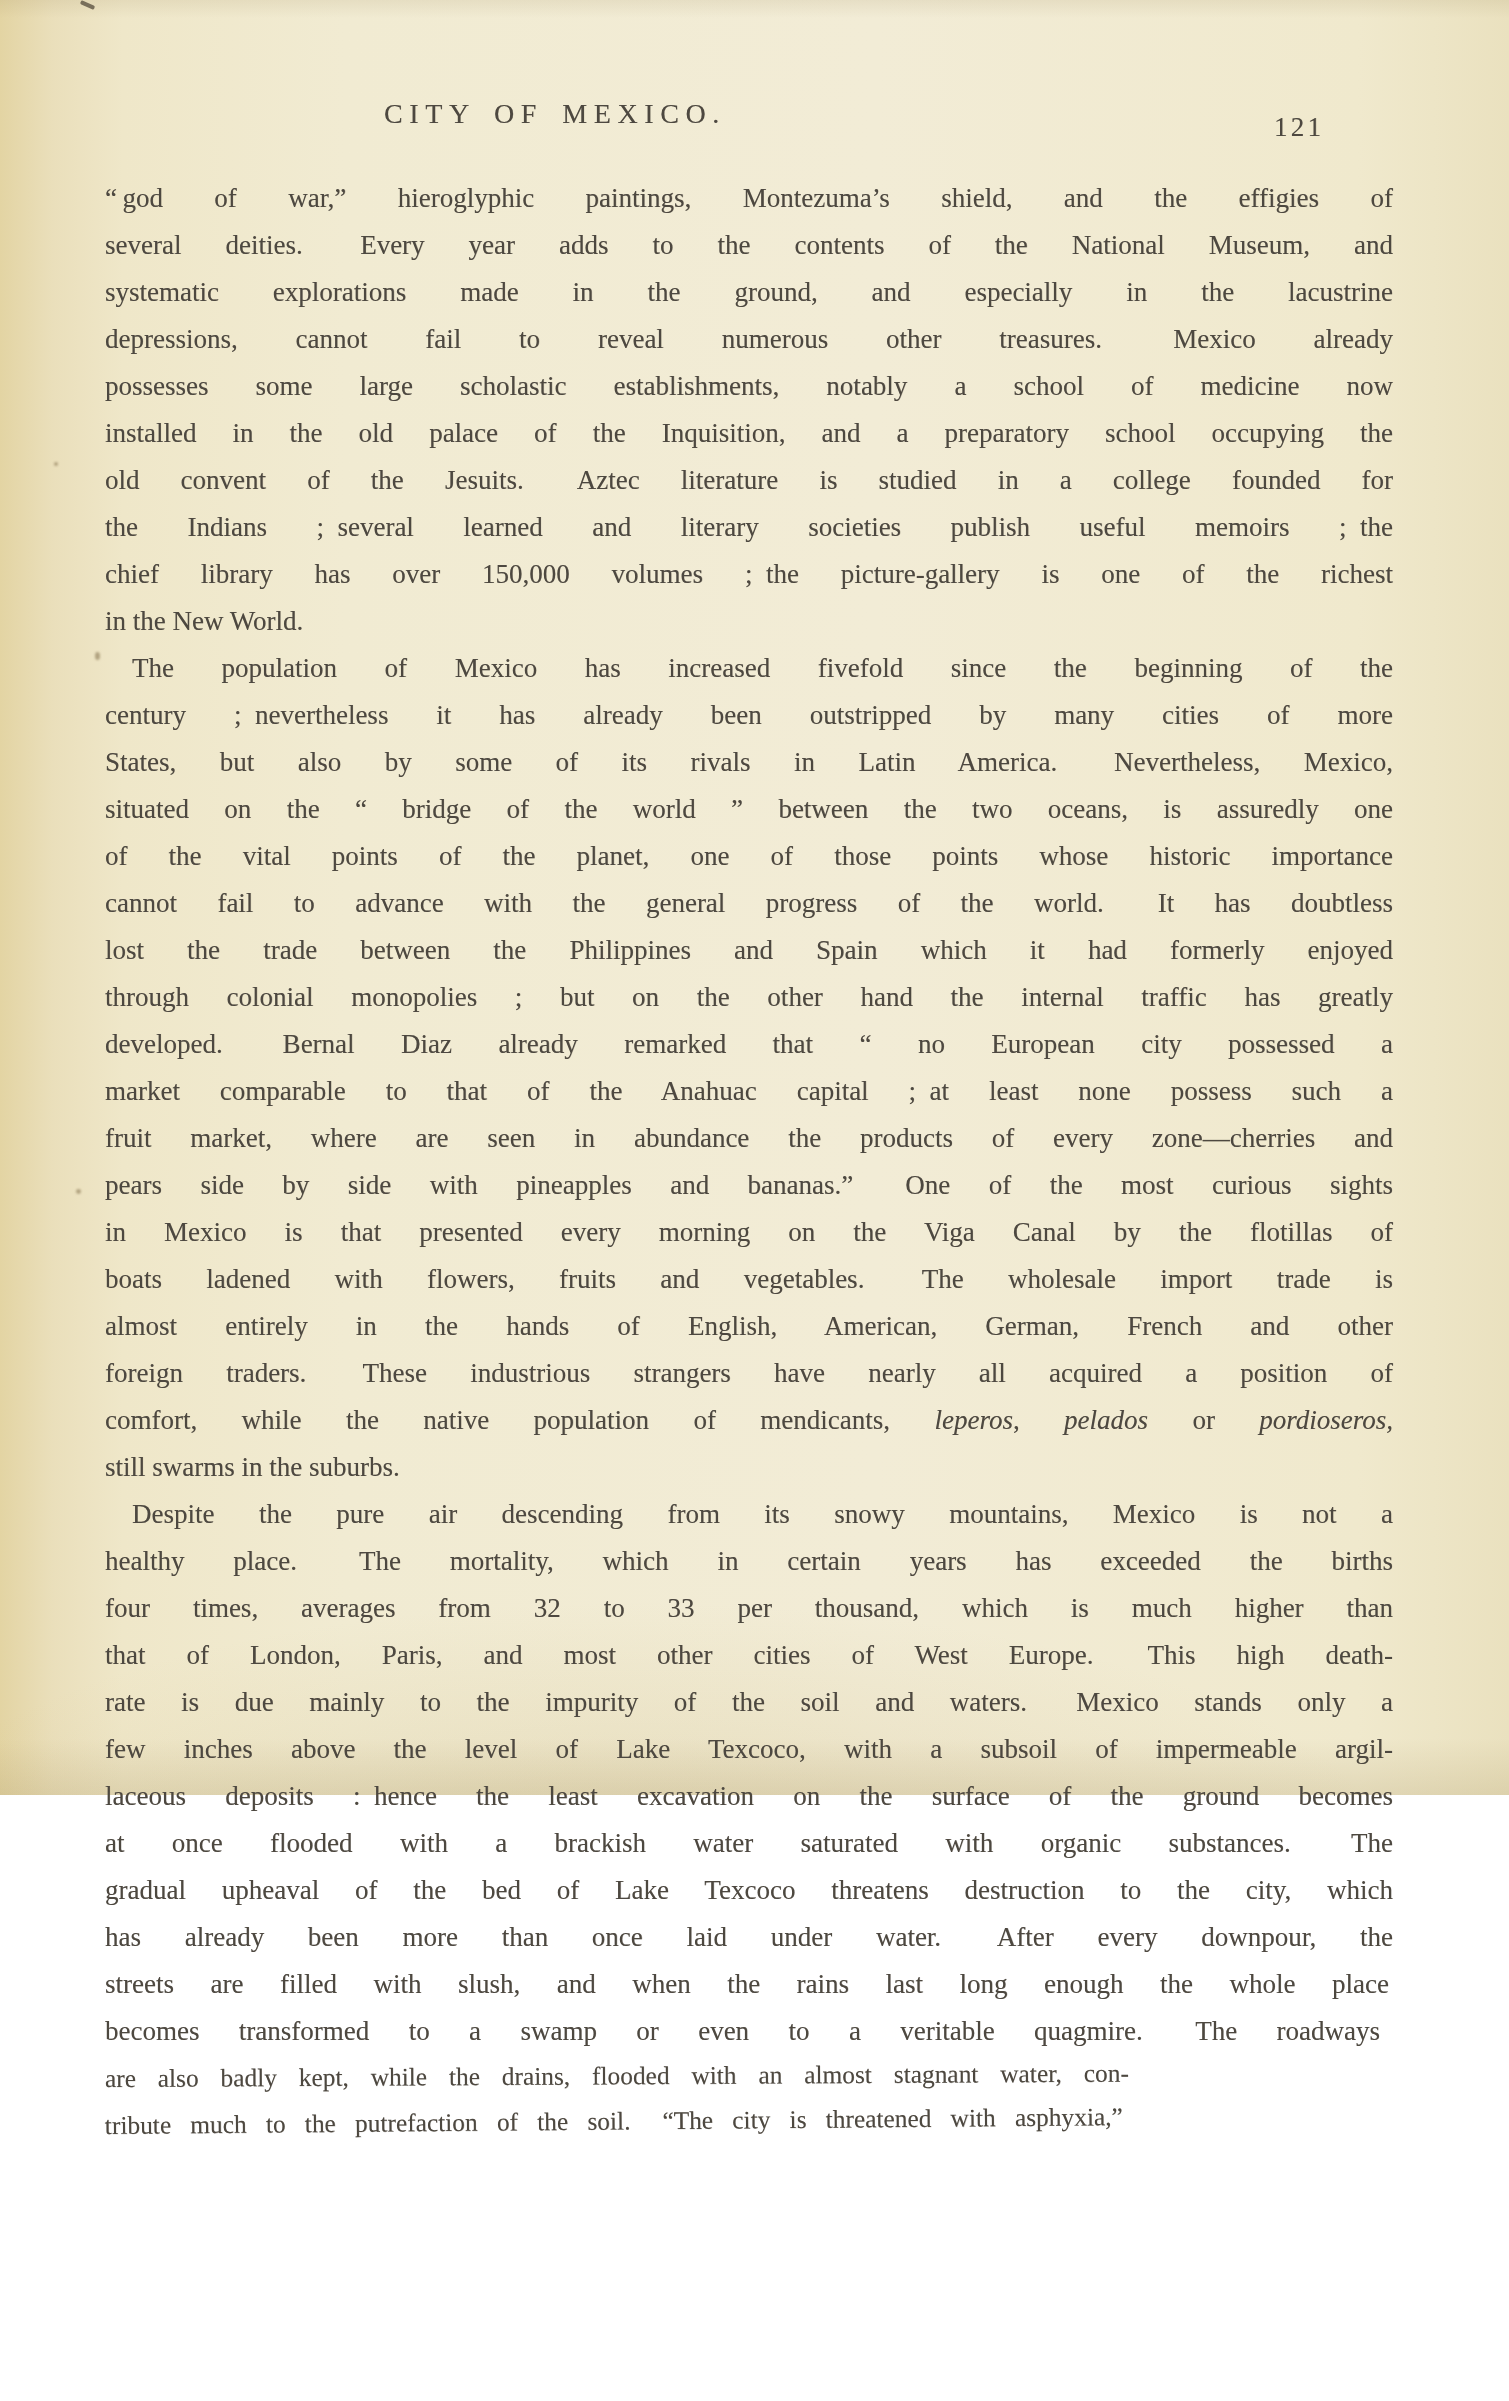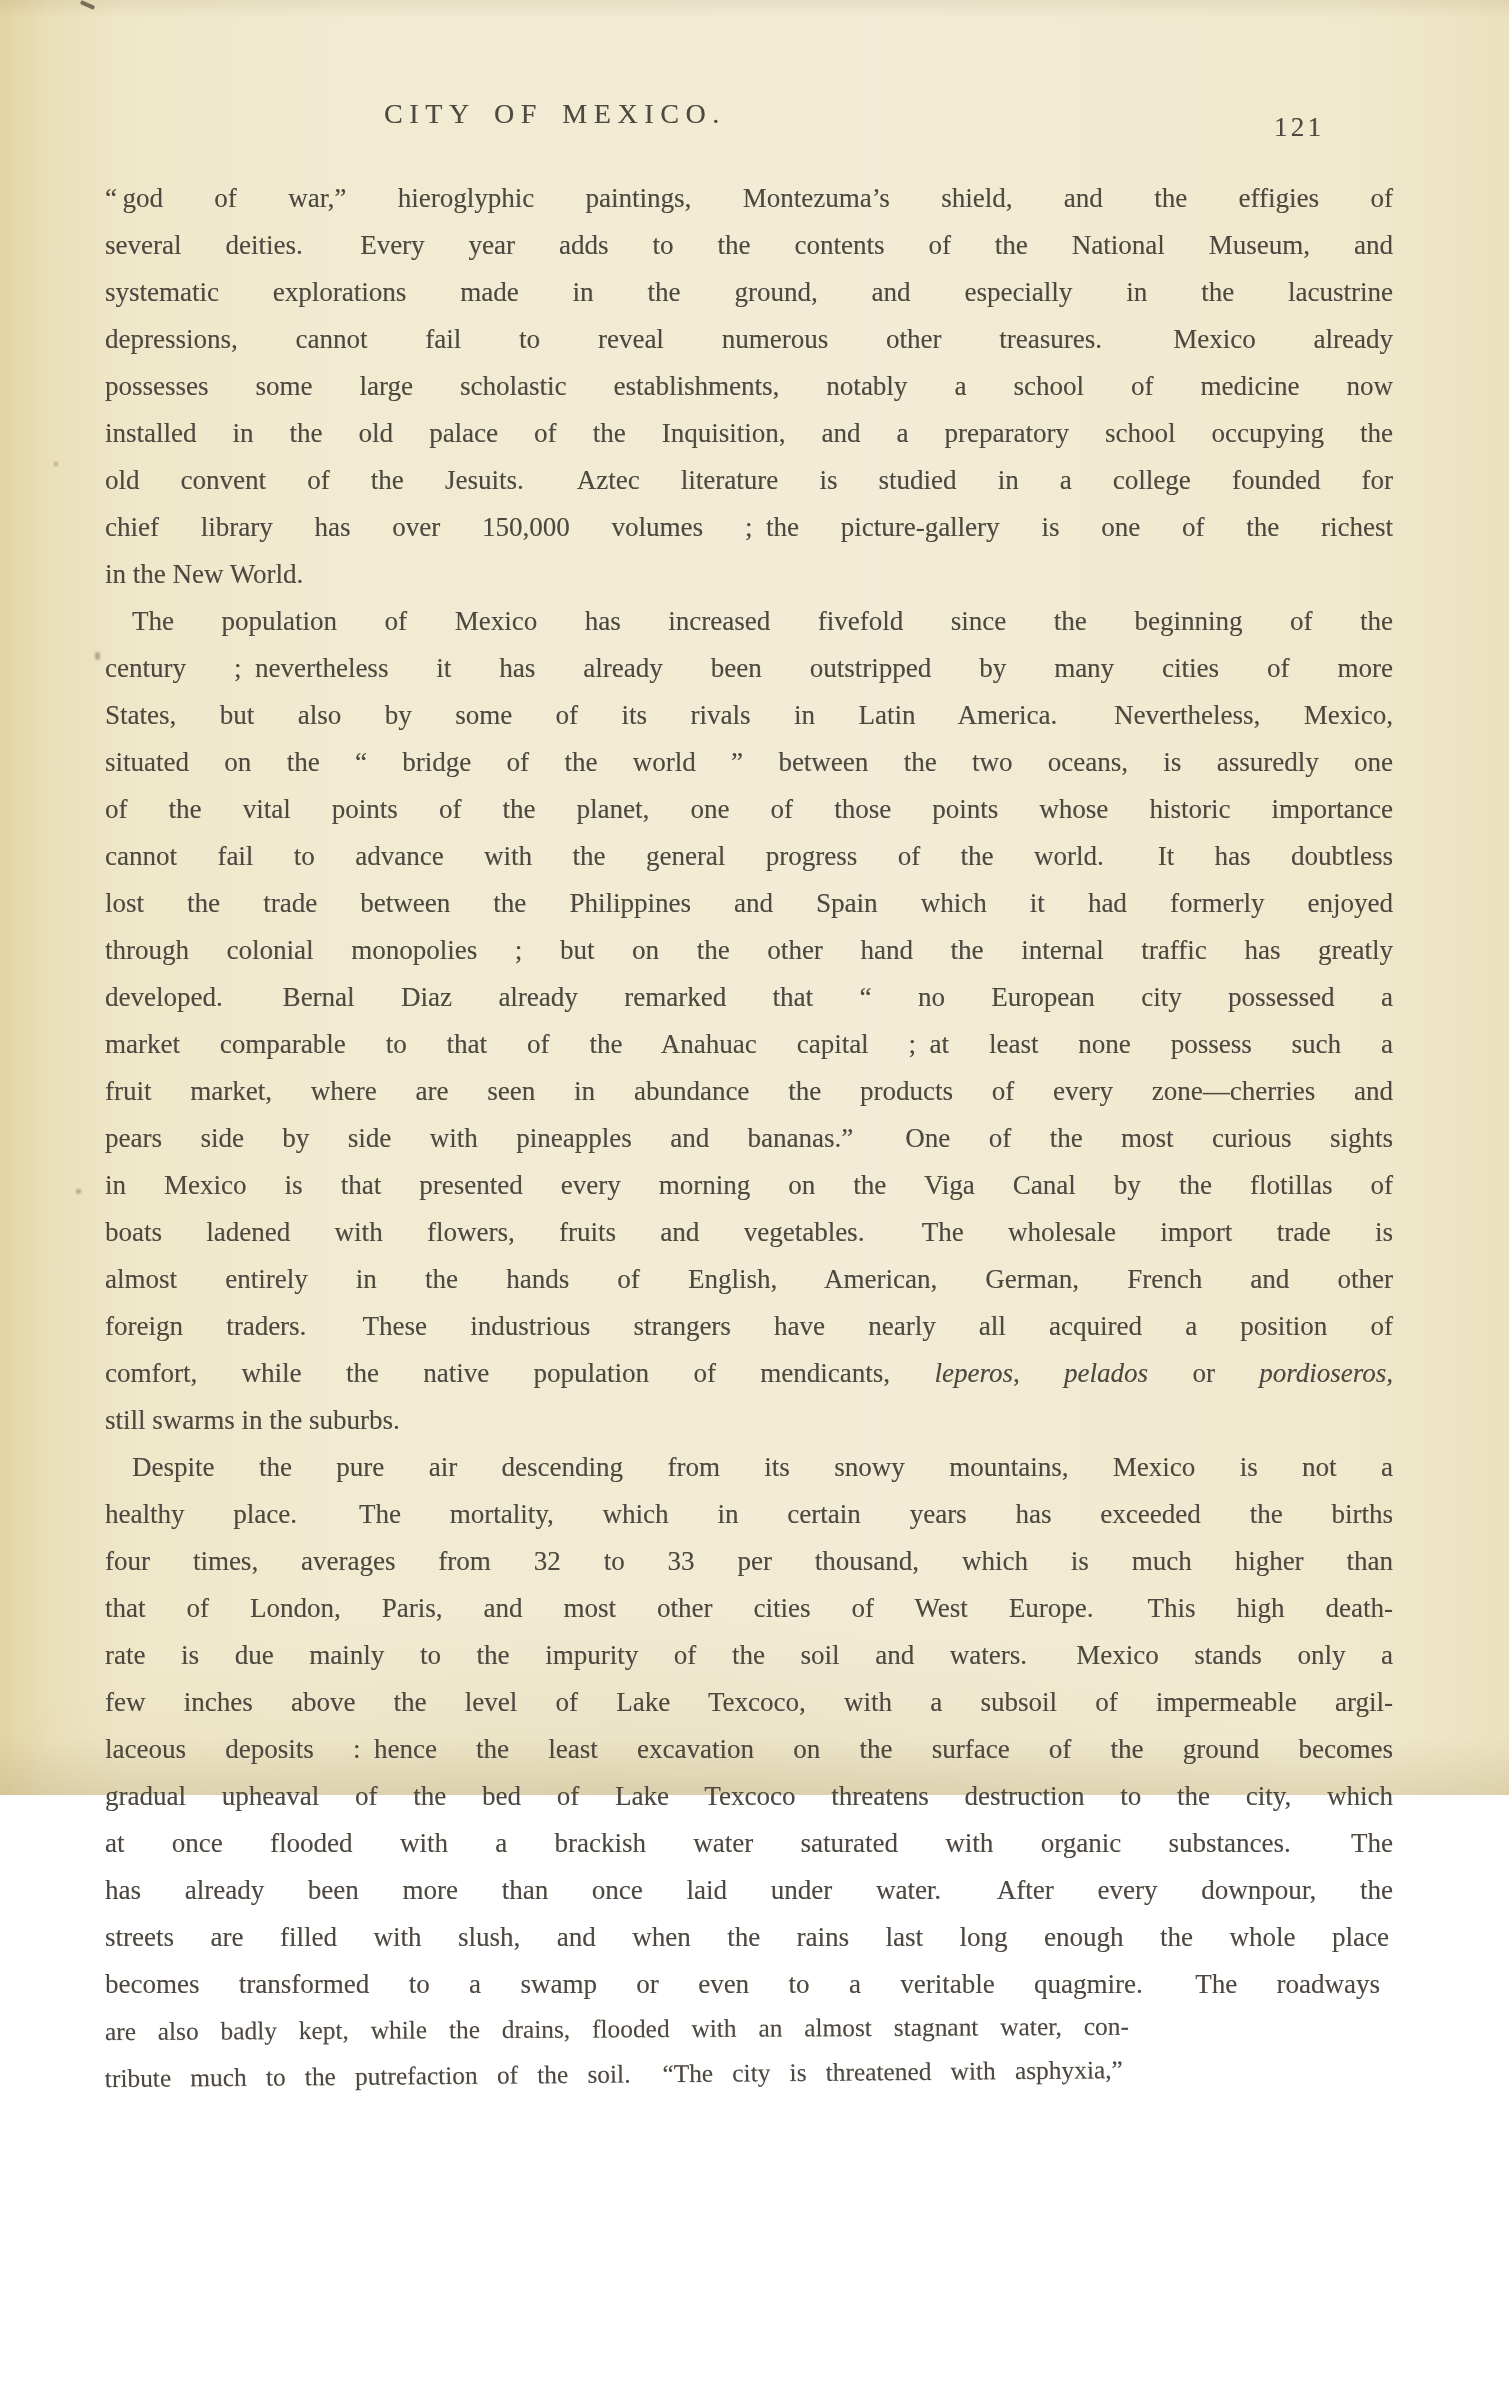--- a/index.html
+++ b/index.html
@@ -62,20 +62,21 @@
   </div>
 
   <div class="page-body" id="page-body">
       <div class="line"><span>“ god of war,” hieroglyphic paintings, Montezuma’s shield, and the effigies of</span></div>
       <div class="line"><span>several deities.  Every year adds to the contents of the National Museum, and</span></div>
       <div class="line"><span>systematic explorations made in the ground, and especially in the lacustrine</span></div>
       <div class="line"><span>depressions, cannot fail to reveal numerous other treasures.  Mexico already</span></div>
       <div class="line"><span>possesses some large scholastic establishments, notably a school of medicine now</span></div>
       <div class="line"><span>installed in the old palace of the Inquisition, and a preparatory school occupying the</span></div>
       <div class="line"><span>old convent of the Jesuits.  Aztec literature is studied in a college founded for</span></div>
+      <div class="line"><span>the Indians ; several learned and literary societies publish useful memoirs ; the</span></div>
       <div class="line"><span>chief library has over 150,000 volumes ; the picture-gallery is one of the richest</span></div>
       <div class="line line-left"><span>in the New World.</span></div>
       <div class="line line-indent"><span>The population of Mexico has increased fivefold since the beginning of the</span></div>
       <div class="line"><span>century ; nevertheless it has already been outstripped by many cities of more</span></div>
       <div class="line"><span>States, but also by some of its rivals in Latin America.  Nevertheless, Mexico,</span></div>
       <div class="line"><span>situated on the “ bridge of the world ” between the two oceans, is assuredly one</span></div>
       <div class="line"><span>of the vital points of the planet, one of those points whose historic importance</span></div>
       <div class="line"><span>cannot fail to advance with the general progress of the world.  It has doubtless</span></div>
       <div class="line"><span>lost the trade between the Philippines and Spain which it had formerly enjoyed</span></div>
       <div class="line"><span>through colonial monopolies ; but on the other hand the internal traffic has greatly</span></div>
@@ -89,22 +90,22 @@
       <div class="line"><span>foreign traders.  These industrious strangers have nearly all acquired a position of</span></div>
       <div class="line"><span>comfort, while the native population of mendicants, </span><span class="it">leperos</span><span>, </span><span class="it">pelados</span><span> or </span><span class="it">pordioseros,</span></div>
       <div class="line line-left"><span>still swarms in the suburbs.</span></div>
       <div class="line line-indent"><span>Despite the pure air descending from its snowy mountains, Mexico is not a</span></div>
       <div class="line"><span>healthy place.  The mortality, which in certain years has exceeded the births</span></div>
       <div class="line"><span>four times, averages from 32 to 33 per thousand, which is much higher than</span></div>
       <div class="line"><span>that of London, Paris, and most other cities of West Europe.  This high death-</span></div>
       <div class="line"><span>rate is due mainly to the impurity of the soil and waters.  Mexico stands only a</span></div>
       <div class="line"><span>few inches above the level of Lake Texcoco, with a subsoil of impermeable argil-</span></div>
       <div class="line"><span>laceous deposits : hence the least excavation on the surface of the ground becomes</span></div>
+      <div class="line"><span>at once flooded with a brackish water saturated with organic substances.  The</span></div>
       <div class="line"><span>gradual upheaval of the bed of Lake Texcoco threatens destruction to the city, which</span></div>
-      <div class="line"><span>at once flooded with a brackish water saturated with organic substances.  The</span></div>
       <div class="line"><span>has already been more than once laid under water.  After every downpour, the</span></div>
       <div class="line" style="width: 1284px;"><span>streets are filled with slush, and when the rains last long enough the whole place</span></div>
       <div class="line" style="width: 1275px;"><span>becomes transformed to a swamp or even to a veritable quagmire.  The roadways</span></div>
       <div class="line" style="width: 1024px; font-size: 25.4px; transform: rotate(-0.3deg); transform-origin: left bottom;"><span>are also badly kept, while the drains, flooded with an almost stagnant water, con-</span></div>
       <div class="line" style="width: 1018px; font-size: 25.4px; transform: rotate(-0.5deg); transform-origin: left bottom;"><span>tribute much to the putrefaction of the soil.  “The city is threatened with asphyxia,”</span></div>
     </div>
 
   <div class="corner-mark"></div>
   <div class="scan-speck" style="left:95px; top:652px; width:4.9px; height:8.2px;"></div>
   <div class="scan-speck" style="left:76px; top:1189px; width:4.9px; height:4.9px;"></div>

